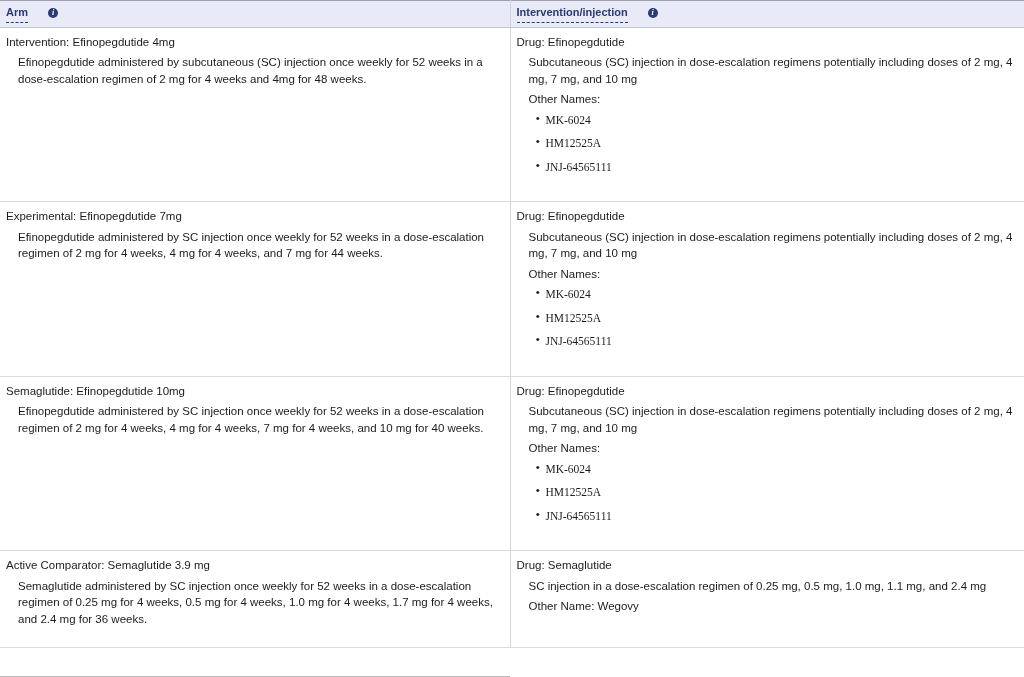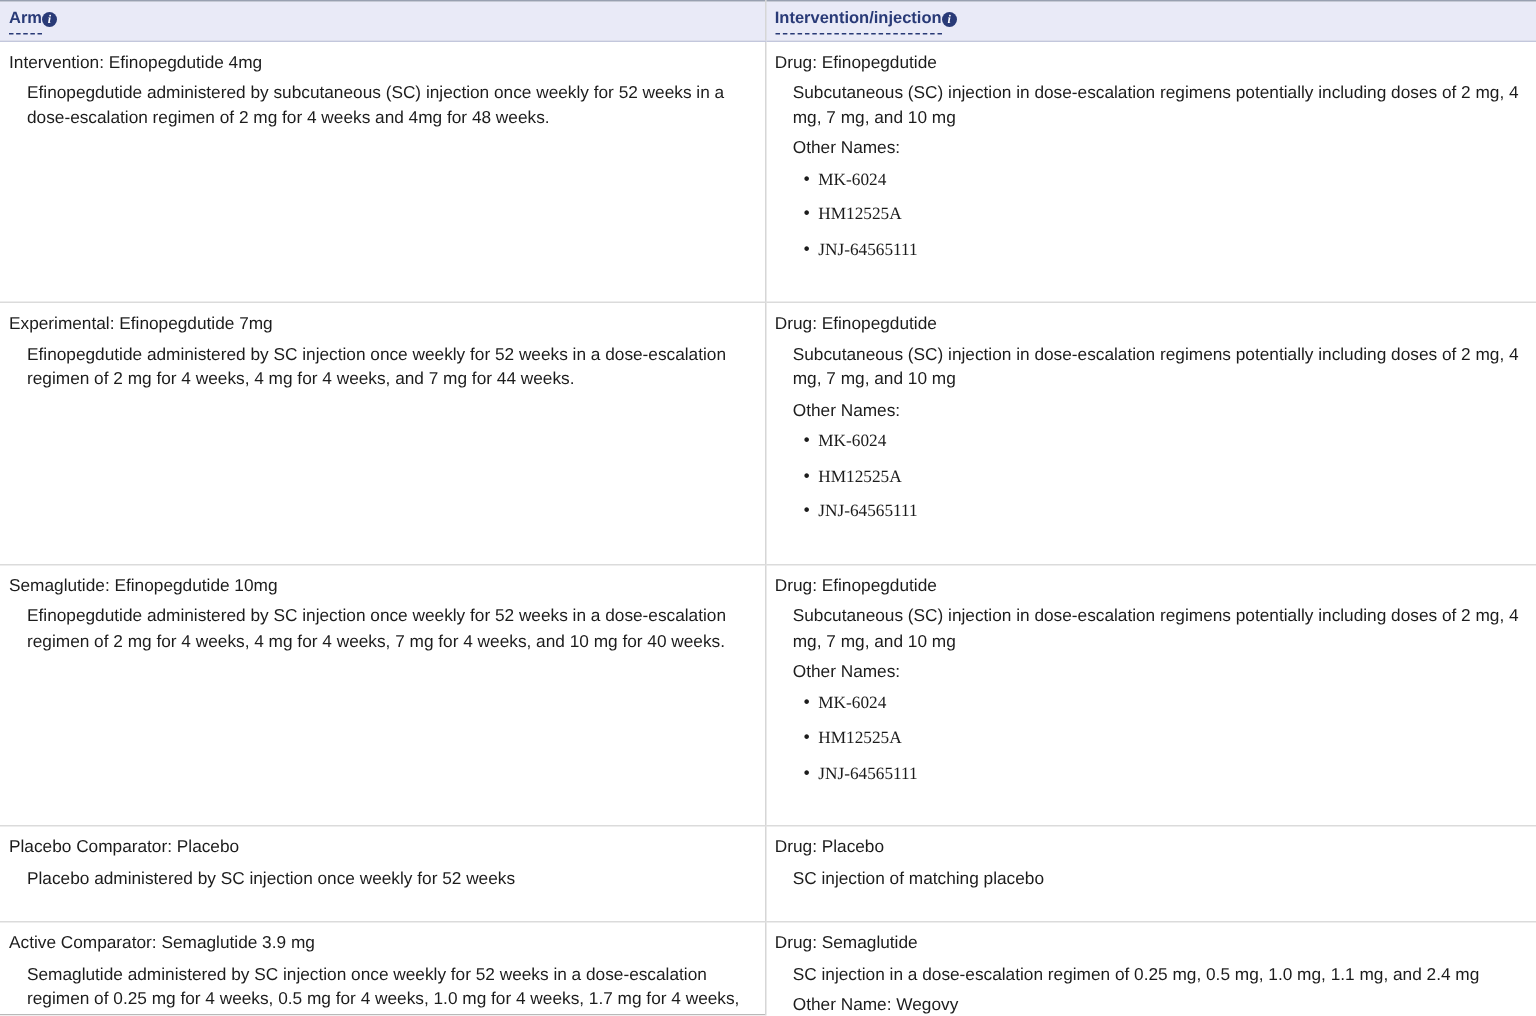--- a/index.html
+++ b/index.html
@@ -50,21 +50,21 @@
     height: 18px;
     vertical-align: middle;
   }
   th.intervention-th { border-left: 1px solid var(--column-border); }
   .th-link {
     color: var(--header-link);
     text-decoration: none;
     cursor: pointer;
     display: inline-flex;
     align-items: center;
-    gap: 0;
+    gap: 20px;
   }
   .th-link .th-label { border-bottom: 1px dashed var(--header-link); padding-bottom: 1px; }
   .info-icon {
     display: inline-block;
     width: 10px; height: 10px;
     border-radius: 50%;
     background: var(--header-link);
     color: #fff;
     font: italic bold 8px/10px "Liberation Serif", "DejaVu Serif", serif;
     text-align: center;
@@ -165,30 +165,20 @@
           <div class="cell-desc">Other Names:</div>
           <ul class="other-names">
             <li>MK-6024</li>
             <li>HM12525A</li>
             <li>JNJ-64565111</li>
           </ul>
         </td>
       </tr>
       <tr>
         <td class="arm-cell">
-          <div class="cell-title">Placebo Comparator: Placebo</div>
-          <div class="cell-desc">Placebo administered by SC injection once weekly for 52 weeks</div>
-        </td>
-        <td class="intervention-cell">
-          <div class="cell-title">Drug: Placebo</div>
-          <div class="cell-desc">SC injection of matching placebo</div>
-        </td>
-      </tr>
-      <tr>
-        <td class="arm-cell">
           <div class="cell-title">Active Comparator: Semaglutide 3.9 mg</div>
           <div class="cell-desc">Semaglutide administered by SC injection once weekly for 52 weeks in a dose-escalation regimen of 0.25 mg for 4 weeks, 0.5 mg for 4 weeks, 1.0 mg for 4 weeks, 1.7 mg for 4 weeks, and 2.4 mg for 36 weeks.</div>
         </td>
         <td class="intervention-cell">
           <div class="cell-title">Drug: Semaglutide</div>
           <div class="cell-desc">SC injection in a dose-escalation regimen of 0.25 mg, 0.5 mg, 1.0 mg, 1.1 mg, and 2.4 mg</div>
           <div class="cell-desc">Other Name: Wegovy</div>
         </td>
       </tr>
     </tbody>

